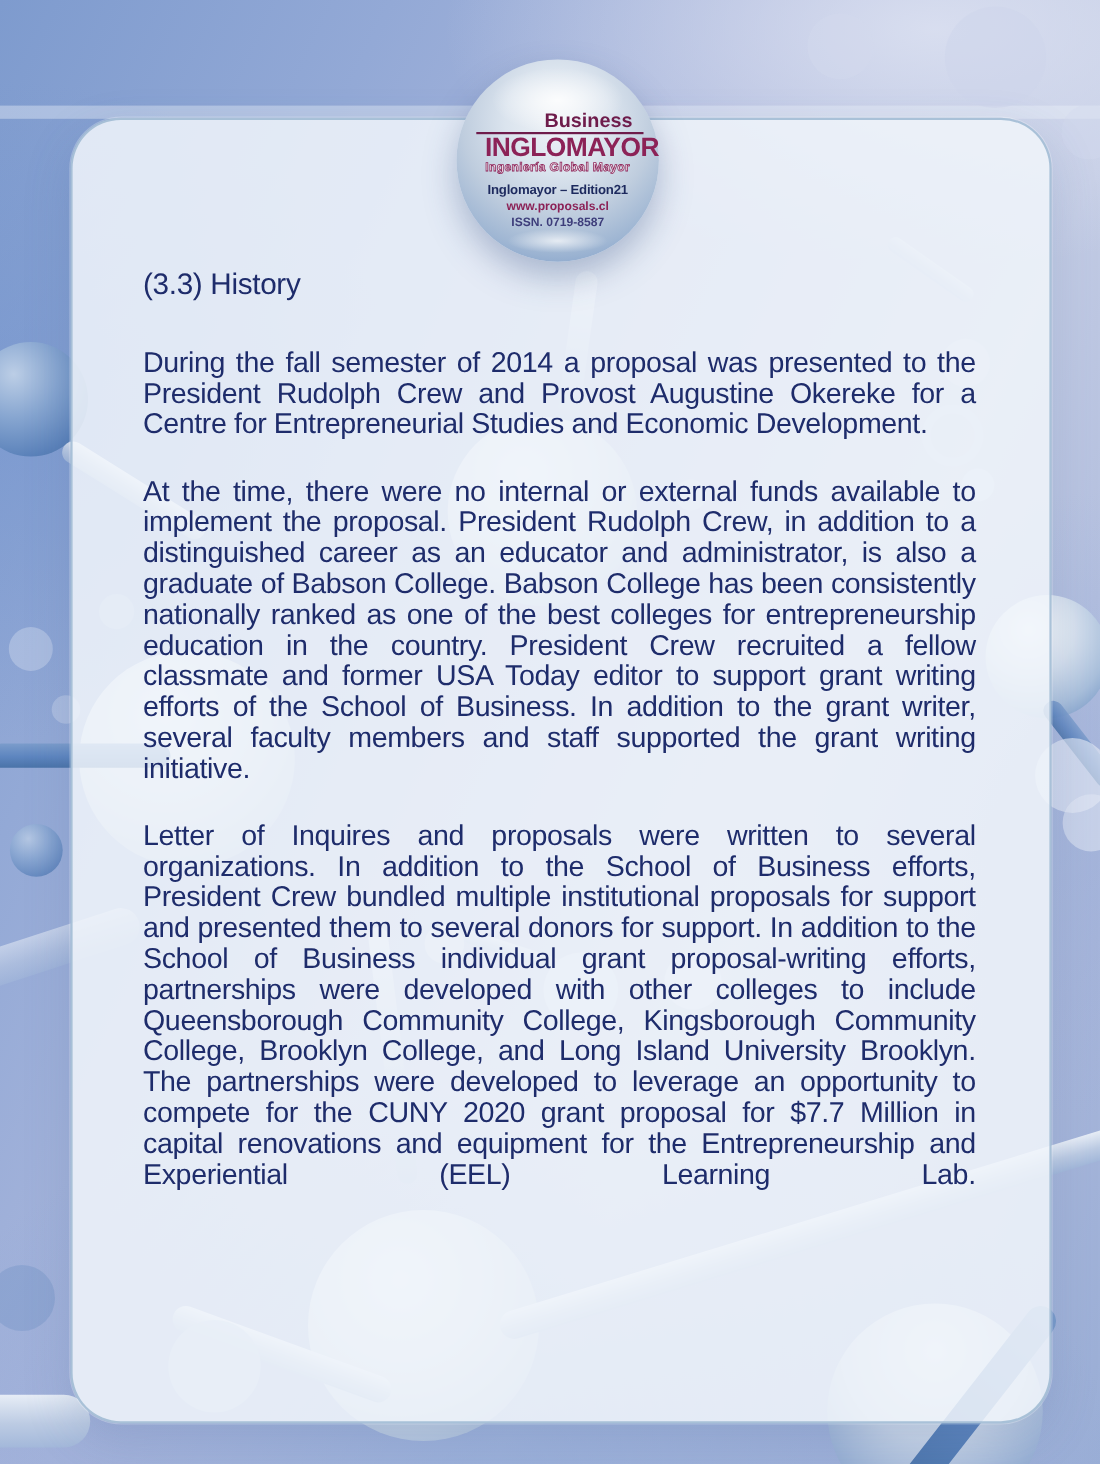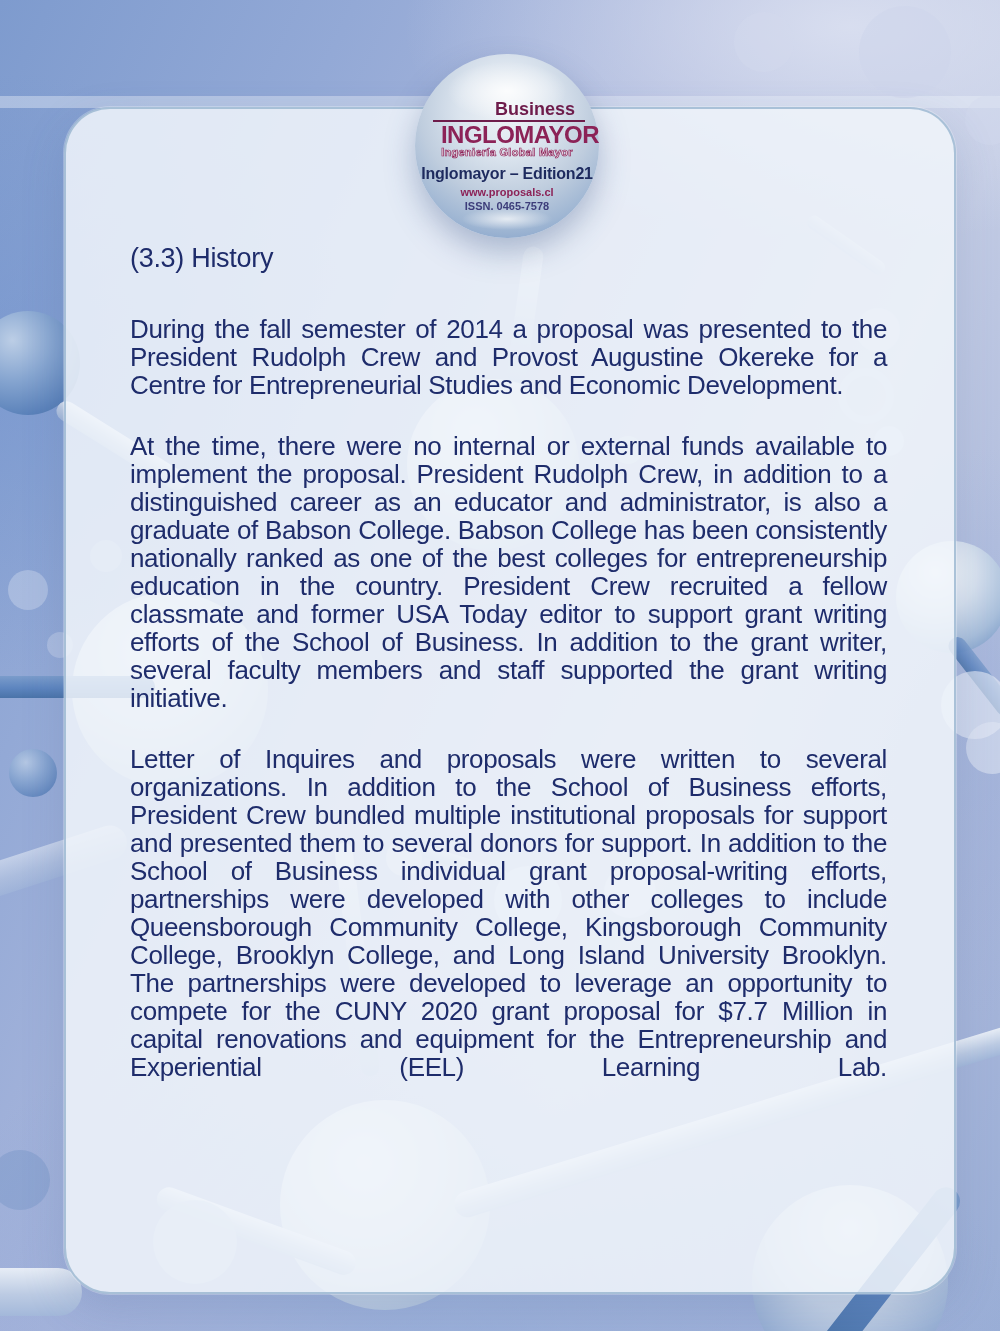--- a/index.html
+++ b/index.html
@@ -53,21 +53,21 @@
   .logo::before { content:""; position:absolute; left:18%; top:8px; width:64%; height:58px; border-radius:50%;
     background:radial-gradient(ellipse at center, rgba(255,255,255,0.85), rgba(255,255,255,0) 72%); }
   .logo::after  { content:""; position:absolute; left:25%; bottom:8px; width:50%; height:22px; border-radius:50%;
     background:radial-gradient(ellipse at center, rgba(255,255,255,0.70), rgba(255,255,255,0) 70%); }
   .logo-text { position:relative; z-index:2; padding-top:46px; text-align:center; line-height:1; }
   .lg-revista { text-align:right; margin-right:24px; font-size:18px; font-weight:bold; color:#6e1c4b; }
   .lg-rule    { height:2px; background:#6e1c4b; margin:2px 14px 0 18px; }
   .lg-name    { font-size:24px; font-weight:bold; color:#8c2257; letter-spacing:-0.5px; margin-top:1px;text-align:right; }
   .lg-tagline { font-size:11px; font-weight:bold; color:#f4ebf1; -webkit-text-stroke:0.7px #8c2257;
                 letter-spacing:0.3px; margin-top:0px; }
-  .lg-edition { font-size:16px; font-weight:bold; color:#1d2a5e; margin-top:8px; letter-spacing:-0.2px; }
+  .lg-edition { font-size:12px; font-weight:bold; color:#1d2a5e; margin-top:8px; letter-spacing:-0.2px; }
   .lg-site    { font-size:11px; font-weight:bold; color:#8c2257; margin-top:5px; }
   .lg-issn    { font-size:11px; font-weight:bold; color:#3d3d7a; margin-top:3px; }
 </style>
 </head>
 <body>
 
 <div class="page">
 
   <div>
     <div class="band"></div>
@@ -126,17 +126,17 @@
   </div>
 
   <div class="logo">
     <div class="logo-text">
       <div class="lg-revista">Business</div>
       <div class="lg-rule"></div>
       <div class="lg-name">INGLOMAYOR</div>
       <div class="lg-tagline">Ingeniería Global Mayor</div>
       <div class="lg-edition">Inglomayor – Edition21</div>
       <div class="lg-site">www.proposals.cl</div>
-      <div class="lg-issn">ISSN. 0465-7578</div>
+      <div class="lg-issn">ISSN. 0719-8587</div>
     </div>
   </div>
 
 </div>
 
 </body></html>

